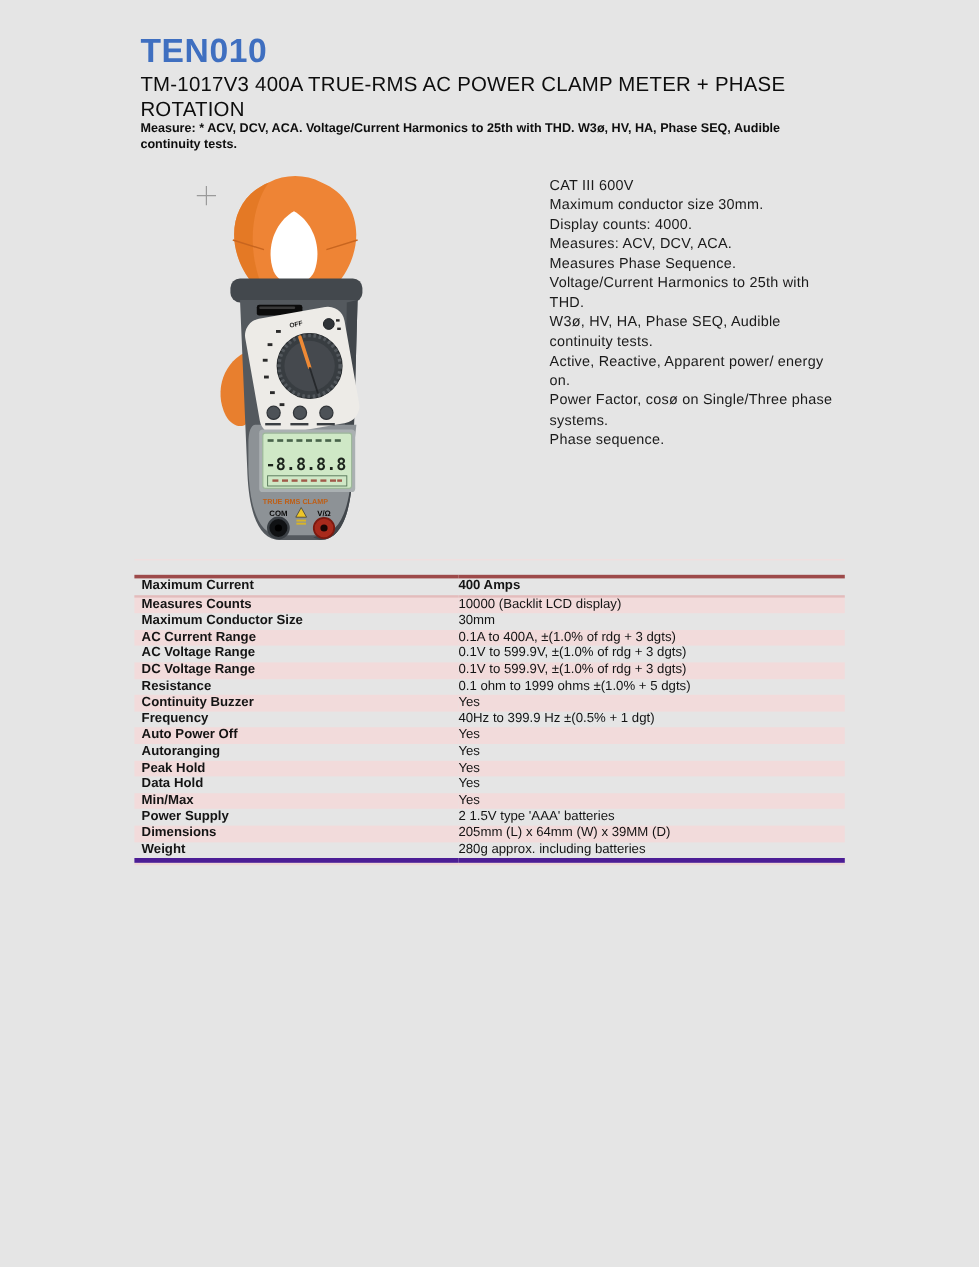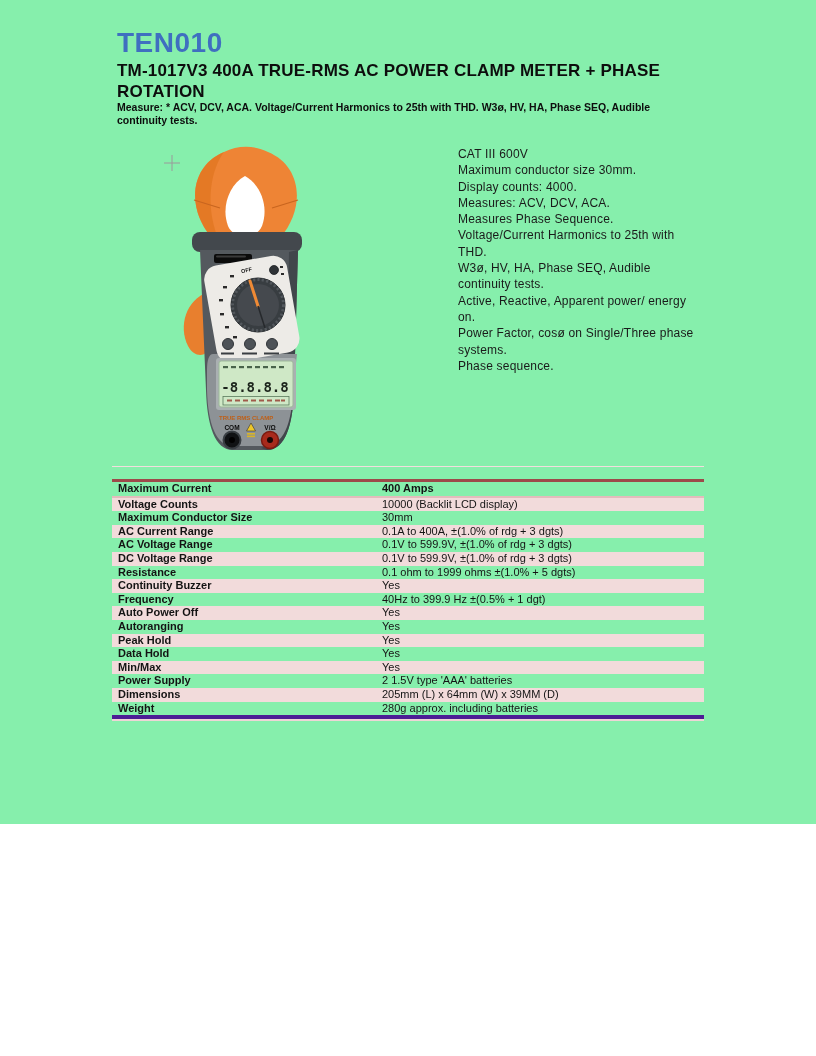--- a/index.html
+++ b/index.html
@@ -1,20 +1,20 @@
 <!DOCTYPE html>
 <html><head>
 <meta charset="utf-8">
 <style>
   html,body{margin:0;padding:0;background:#ffffff;}
-  .page{position:relative;width:816px;height:824px;background:#86efac;overflow:hidden;
+  .page{position:relative;width:816px;height:1056px;background:#e5e5e5;overflow:hidden;
         font-family:"Liberation Sans",sans-serif;color:#111;}
   .code{position:absolute;left:117px;top:27px;font-size:28px;font-weight:bold;
         color:#3f6fc0;letter-spacing:.5px;}
-  .title{position:absolute;left:117px;top:60px;width:612px;font-size:17px;font-weight:bold;
+  .title{position:absolute;left:117px;top:60px;width:612px;font-size:17px;font-weight:normal;
         line-height:21px;letter-spacing:.2px;color:#0d0d0d;}
   .subtitle{position:absolute;left:117px;top:101px;width:585px;font-size:10.5px;
         font-weight:bold;line-height:12.5px;color:#0d0d0d;}
   .photo{position:absolute;left:150px;top:140px;width:200px;height:322px;}
   .features{position:absolute;left:458px;top:146px;width:237px;font-size:12px;
         line-height:16.3px;letter-spacing:.2px;color:#1a1a1a;}
   .divider{position:absolute;left:112px;top:466px;width:592px;height:1px;background:#f3dede;}
   table.spec{position:absolute;left:112px;top:479px;width:592px;border-collapse:collapse;
         border-top:3px solid #9d4a4a;border-bottom:4px solid #4c1d95;
         box-shadow:0 2px 0 #eed6d6;}
@@ -164,21 +164,21 @@
 
   <div class="divider"></div>
 
   <table class="spec">
     <tbody>
       <tr>
           <td class="l">Maximum Current</td>
           <td class="v">400 Amps</td>
         </tr>
       <tr>
-          <td class="l">Voltage Counts</td>
+          <td class="l">Measures Counts</td>
           <td class="v">10000 (Backlit LCD display)</td>
         </tr>
       <tr>
           <td class="l">Maximum Conductor Size</td>
           <td class="v">30mm</td>
         </tr>
       <tr>
           <td class="l">AC Current Range</td>
           <td class="v">0.1A to 400A, ±(1.0% of rdg + 3 dgts)</td>
         </tr>

